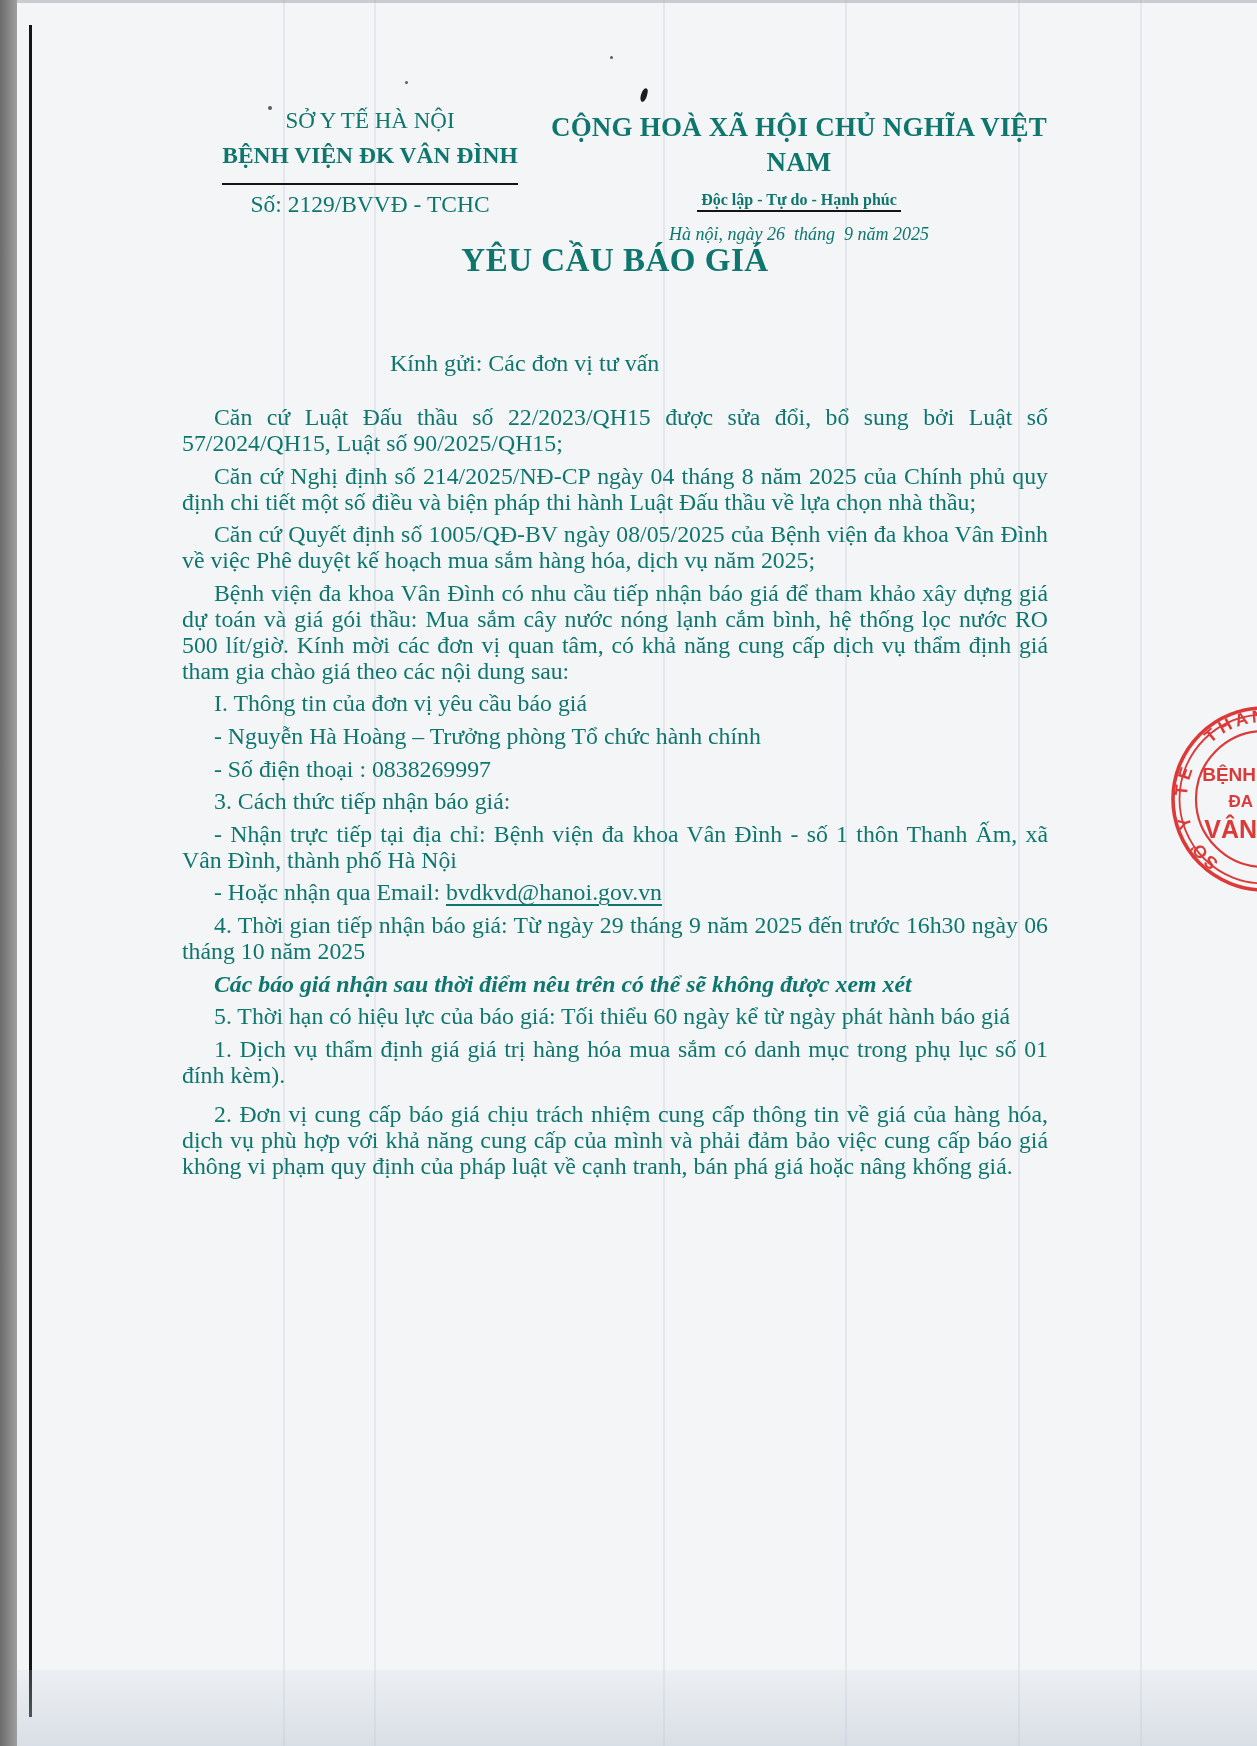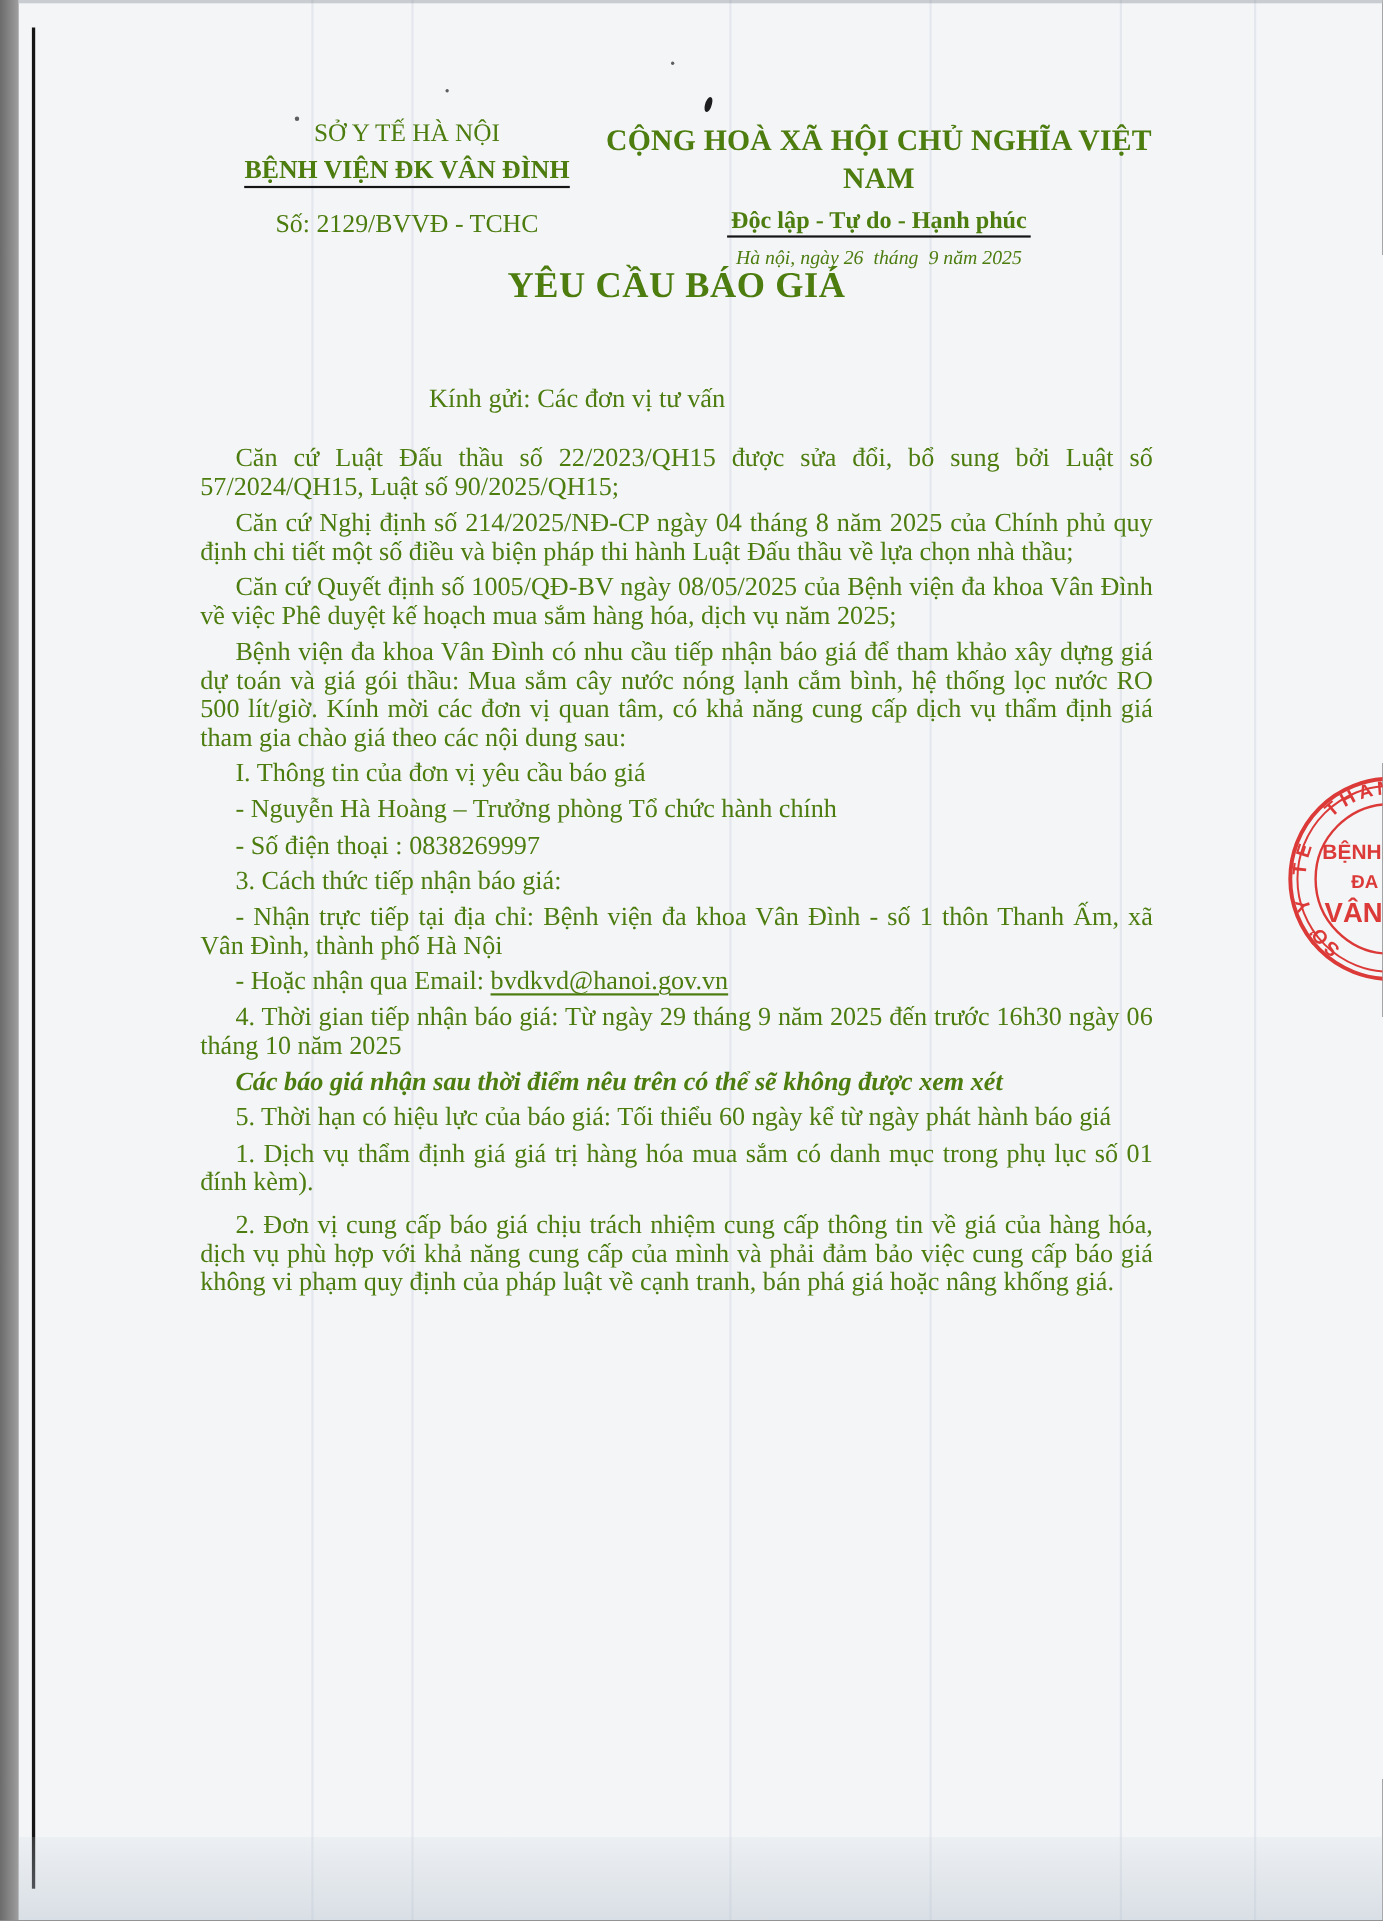--- a/index.html
+++ b/index.html
@@ -1,44 +1,44 @@
 <!DOCTYPE html>
 <html><head>
 <meta charset="utf-8">
 <title>Scanned document</title>
 <style>
   html,body { margin:0; padding:0; background:#4a4a4a; }
   .page {
     position:relative; width:1257px; height:1746px; overflow:hidden;
     background:#f3f5f7;
     font-family:"Liberation Serif","DejaVu Serif",serif;
-    color:#4d7c0f;
+    color:#0f766e;
   }
   
   .scan-band-left { position:absolute; left:0; top:0; width:17px; height:100%;
     background:linear-gradient(to right,#6b6b6b,#9f9f9f); }
   .scan-band-top { position:absolute; left:17px; top:0; width:1240px; height:3px; background:#c9ccd0; }
   .scan-fold-line { position:absolute; left:29px; top:25px; width:3px; height:1692px; background:#151515; }
   .streak { position:absolute; top:0; width:2px; height:100%; background:rgba(120,135,165,0.12); }
   .bottom-shade { position:absolute; left:17px; top:1670px; width:1240px; height:76px;
     background:linear-gradient(to bottom, rgba(205,214,223,0.18), rgba(185,196,208,0.45)); }
   .speck { position:absolute; background:#2a2a2c; border-radius:50%; opacity:.75; }
   .ink-mark { position:absolute; left:641px; top:88px; width:6px; height:14px; background:#1d1d20;
     border-radius:60% 40% 55% 45%; transform:rotate(14deg); }
 
   
   .header-left { position:absolute; left:205px; top:104px; width:330px; text-align:center;
     font-size:23px; line-height:34px; }
   .org-name { font-weight:bold; font-size:23.5px; }
-  .org-name .u { border-bottom:2px solid #141414; padding-bottom:1px; }
+  .org-name .u { border-bottom:2px solid #141414; padding-bottom:15px; }
   .doc-number { margin-top:15px; font-size:23.5px; }
 
   .header-right { position:absolute; left:540px; top:110px; width:518px; text-align:center; line-height:35px; }
   .nation { font-weight:bold; font-size:27px; letter-spacing:.2px; }
-  .motto { font-weight:bold; font-size:22px; margin-top:2px; }
+  .motto { font-weight:bold; font-size:16px; margin-top:2px; }
   .motto .u { border-bottom:2.5px solid #141414; padding:0 4px 2px 4px; }
   .dateline { font-style:italic; font-size:18px; white-space:pre; }
 
   .doc-title { position:absolute; left:182px; top:242px; width:866px; text-align:center;
     font-size:33px; font-weight:bold; letter-spacing:.5px; }
 
   .salutation { position:absolute; left:390px; top:350px; font-size:24px; }
 
   
   .body-text { position:absolute; left:182px; top:404px; width:866px;

